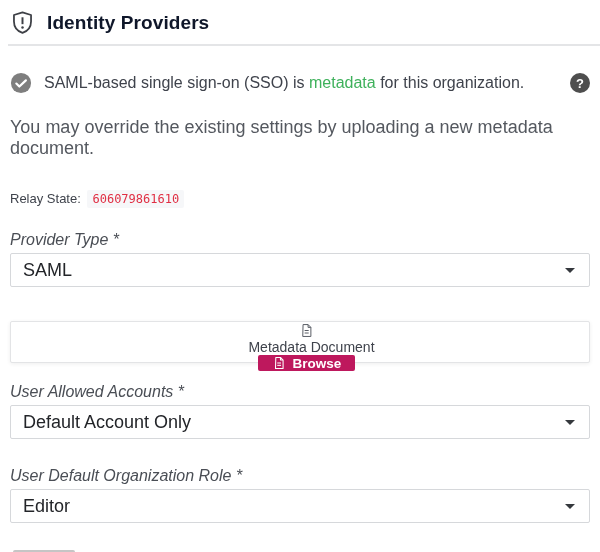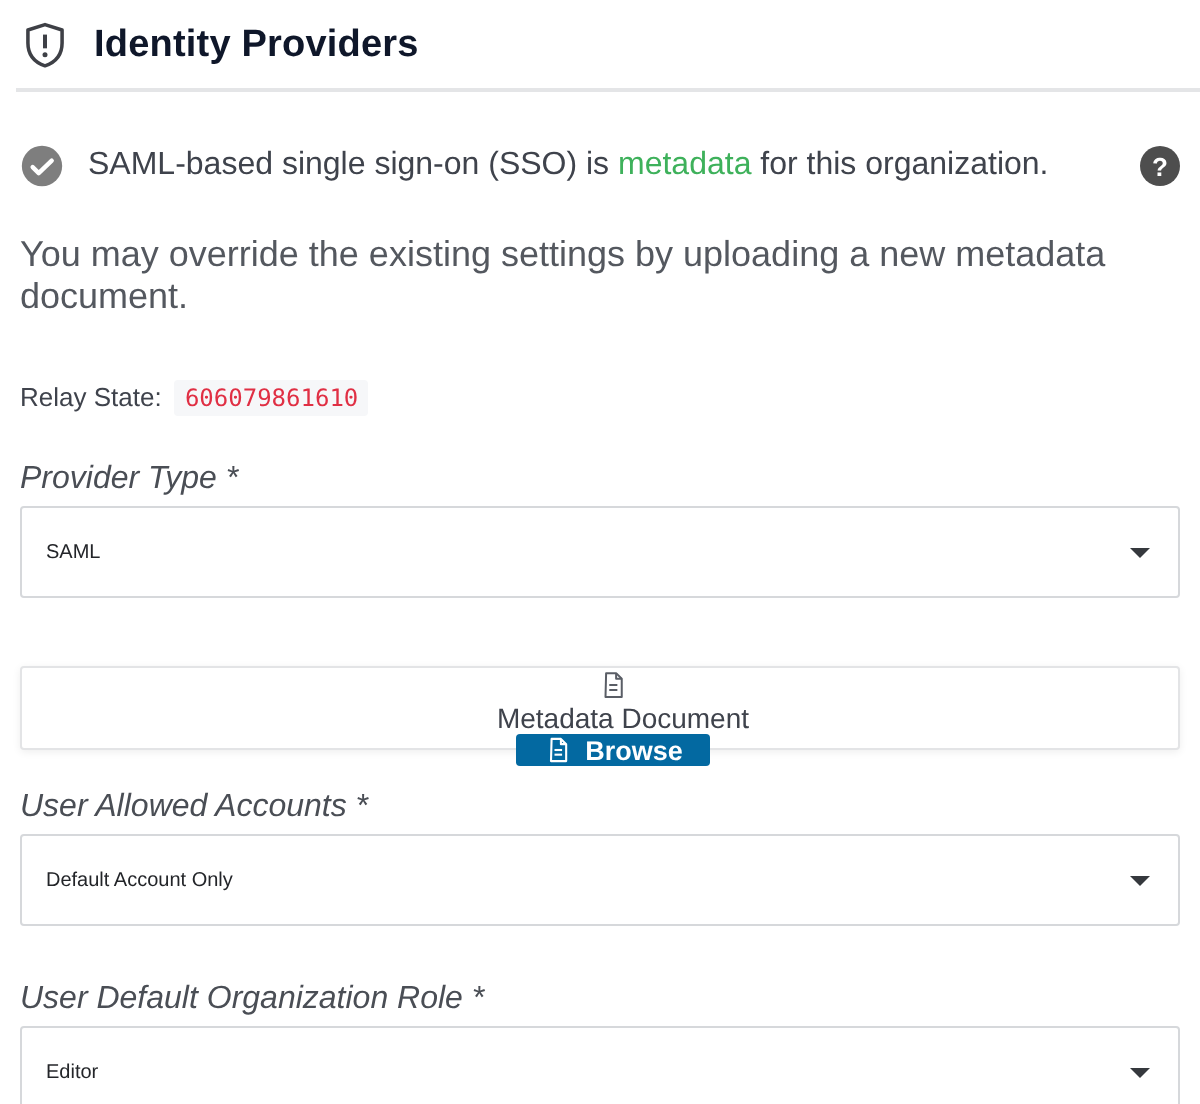--- a/index.html
+++ b/index.html
@@ -39,45 +39,45 @@
   .relay-code {
     font-family: "DejaVu Sans Mono", monospace; font-size: 12px;
     color: #e02f44; background: #f6f7f9; padding: 2px 5px; border-radius: 2px;
     margin-left: 3px;
   }
 
   
   .field { margin: 0 10px; }
   .field-label { font-size: 16px; color: #4a4e55; margin-bottom: 4px; font-style: italic; }
   .select {
-    height: 46px; width: 100%;
+    height: 34px; width: 100%;
     border: 1px solid #d6d8db; border-radius: 2px; background: #fff;
     display: flex; align-items: center; justify-content: space-between;
-    padding: 0 14px 0 12px; font-size: 10px; color: #232529; cursor: pointer;
+    padding: 0 14px 0 12px; font-size: 18px; color: #232529; cursor: pointer;
   }
   .caret {
     width: 0; height: 0;
     border-left: 5px solid transparent; border-right: 5px solid transparent;
     border-top: 5px solid #35383d;
   }
   .field-provider { margin-top: 25px; }
   .field-role { margin-top: 28px; }
   .field-accounts { margin-top: 20px; }
 
   
   .file-row {
     margin: 34px 10px 0 10px; height: 42px;
     border: 1px solid #e3e4e6; border-radius: 2px; background: #fff;
     box-shadow: 0 1px 4px rgba(0,0,0,0.07);
     display: flex; align-items: center; padding: 0 1px 0 14px; flex-direction: column;
   }
   .file-placeholder { margin-left: 10px; flex: 1; font-size: 14px; color: #3f434c; }
   .browse-btn {
     height: 22px; min-width: 80px; padding: 0 14px;
-    background: #0369a1; border: none; border-radius: 2px;
+    background: #be185d; border: none; border-radius: 2px;
     color: #fff; font-weight: bold; font-size: 13.5px;
     font-family: "Liberation Sans", sans-serif;
     display: flex; align-items: center; gap: 7px; cursor: pointer;
   }
 
   
   .save-btn {
     margin: 27px 0 0 13px; width: 62px; height: 39px;
     background: #c5c5c5; border: none; border-radius: 2px;
     color: #fafafa; font-weight: bold; font-size: 14px;

